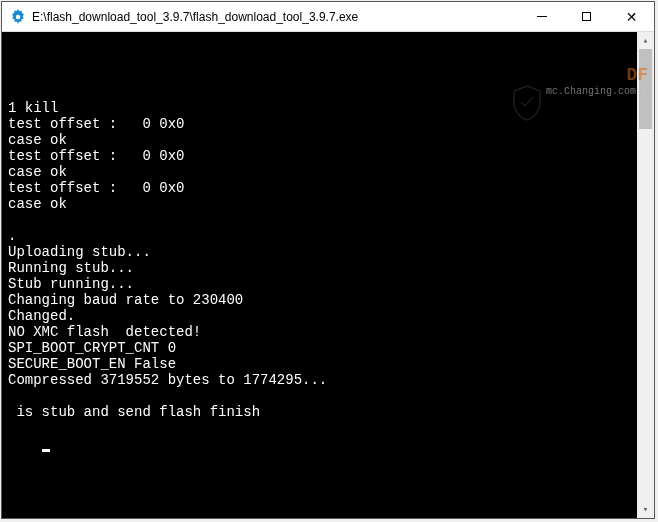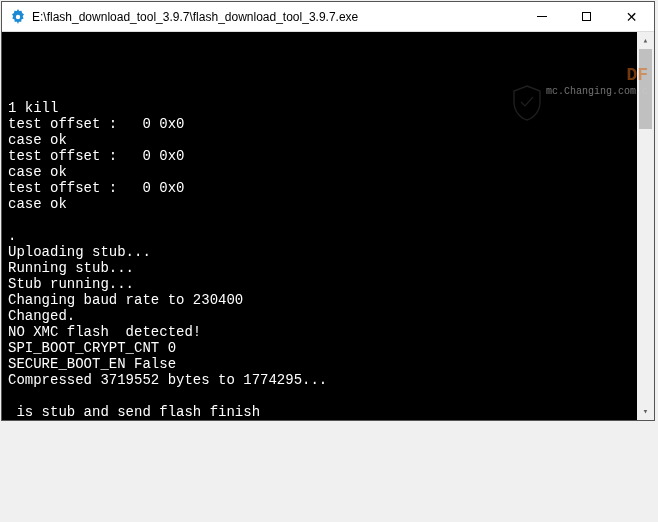--- a/index.html
+++ b/index.html
@@ -6,21 +6,21 @@
   body {
     width: 658px;
     height: 522px;
     background: #f0f0f0;
     font-family: "Segoe UI", Tahoma, sans-serif;
     font-size: 12px;
     position: relative;
   }
   .window {
     width: 654px;
-    height: 420px;
+    height: 518px;
     border: 1px solid #555;
     background: #fff;
     display: flex;
     flex-direction: column;
     margin: 1px;
   }
   .titlebar {
     height: 30px;
     background: #fff;
     display: flex;

